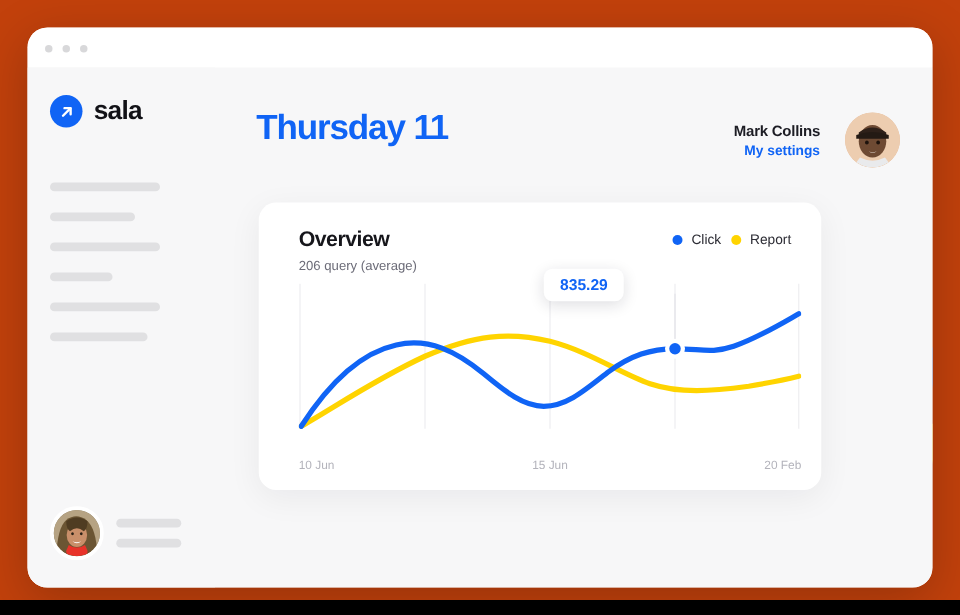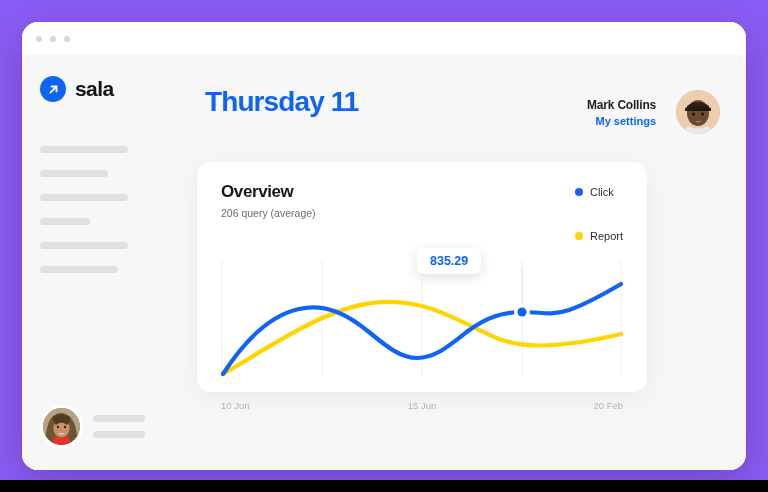--- a/index.html
+++ b/index.html
@@ -9,21 +9,21 @@
     height: 492px;
     background: #000000;
     font-family: "Liberation Sans", sans-serif;
     overflow: hidden;
   }
 
   #stage {
     position: relative;
     width: 768px;
     height: 480px;
-    background: #8b5cf6;
+    background: #c2410c;
   }
 
   
   .deco-stack {
     position: absolute;
     left: 678px;
     top: 278px;
     width: 90px;
     height: 185px;
     z-index: 1;
@@ -182,60 +182,60 @@
     width: 44px; height: 44px;
     border-radius: 50%;
     overflow: hidden;
     background: #e7bd9c;
     flex: 0 0 44px;
   }
 
   
   .card {
     position: absolute;
-    left: 25px;
+    left: 35px;
     top: 108px;
     width: 450px;
     height: 230px;
     background: #ffffff;
     border-radius: 14px;
-    padding: 20px 24px 0 24px;
+    padding: 20px 24px 0 32px;
     box-shadow: 0 6px 26px rgba(22,22,40,0.06);
   }
 
   .card-head {
     display: flex;
     align-items: flex-start;
     justify-content: space-between;
   }
   .card-title {
     font-size: 17px;
     font-weight: bold;
     color: #16161b;
     letter-spacing: -0.4px;
   }
   .card-sub {
     font-size: 10.5px;
     color: #6c6c78;
     margin-top: 5px;
   }
 
-  .legend { display: flex; gap: 32px; padding-top: 4px; flex-direction: column; }
+  .legend { display: flex; gap: 8px; padding-top: 4px; }
   .legend-item {
     display: flex;
     align-items: center;
     gap: 7px;
     font-size: 11px;
     color: #2c2c34;
   }
   .legend-swatch { width: 8px; height: 8px; border-radius: 50%; }
 
   .plot-wrap {
     position: relative;
-    margin-top: 12px;
+    margin-top: 2px;
     width: 402px;
     height: 130px;
   }
   .plot-wrap svg { display: block; }
 
   .xlabels {
     position: relative;
     width: 402px;
     height: 14px;
     margin-top: 16px;

